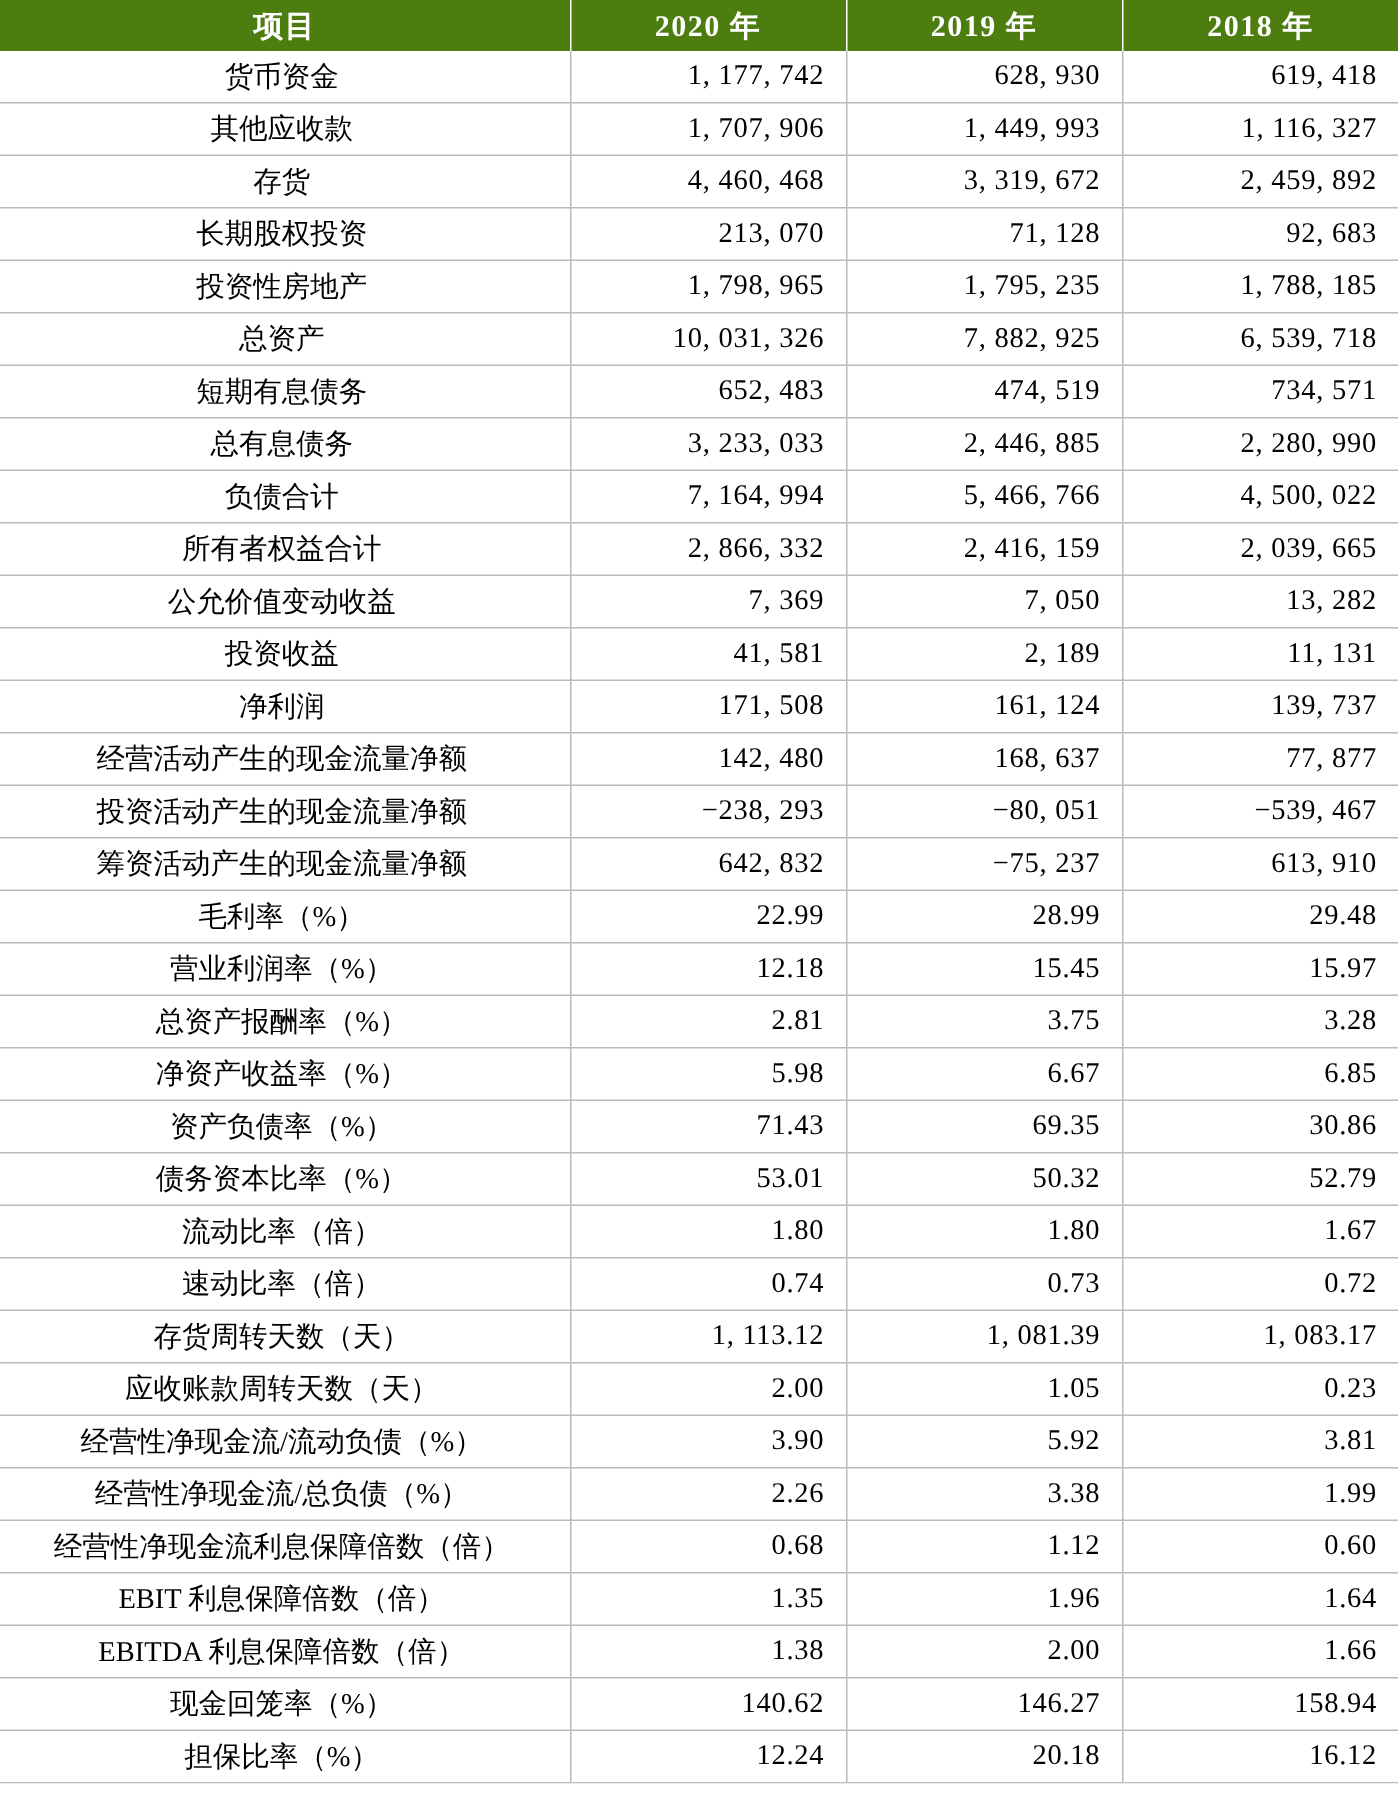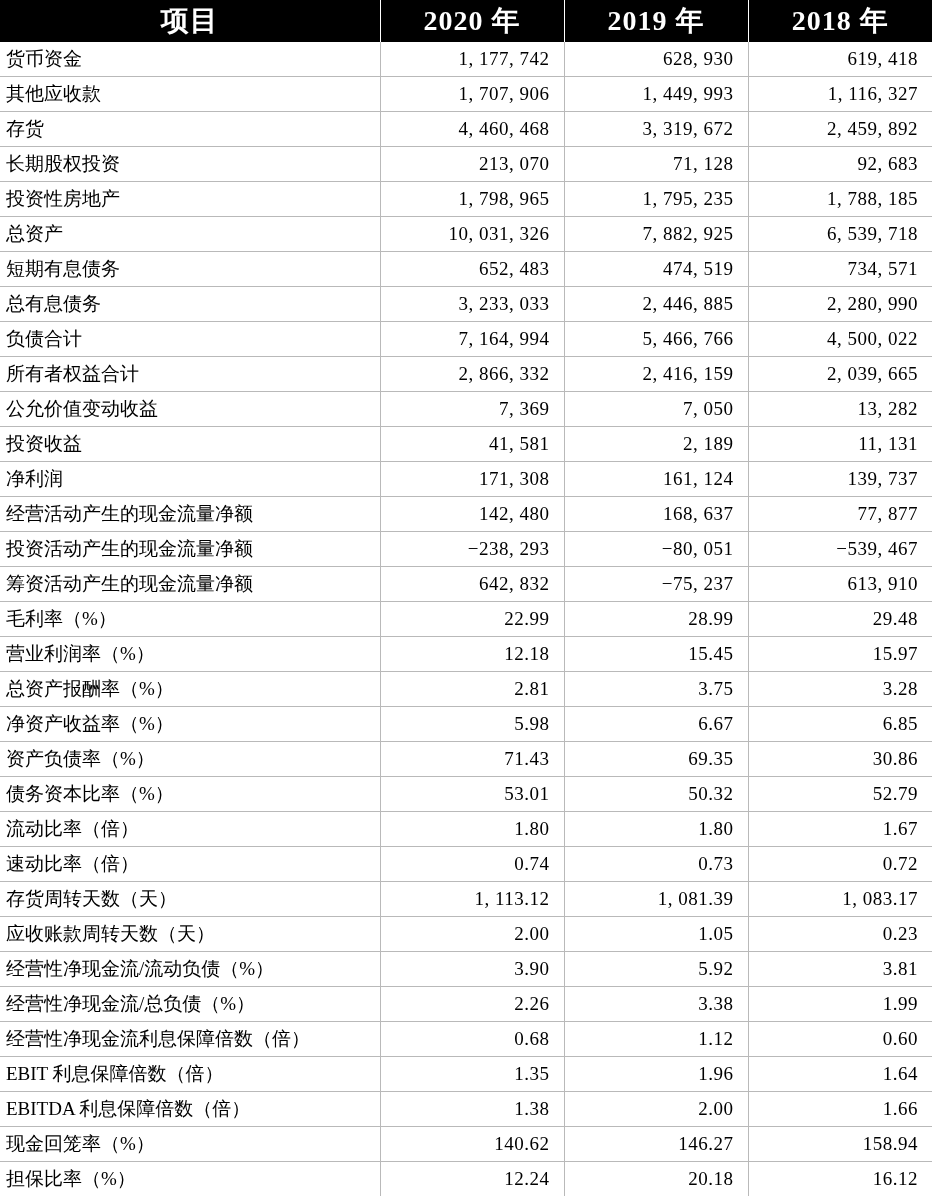--- a/index.html
+++ b/index.html
@@ -19,23 +19,23 @@
     border-collapse: collapse;
     width: 932px;
     table-layout: fixed;
   }
   table.fin col.c0 { width: 380px; }
   table.fin col.c1 { width: 184px; }
   table.fin col.c2 { width: 184px; }
   table.fin col.c3 { width: 184px; }
 
   table.fin thead th {
-    background: #000000;
+    background: #4d7c0f;
     color: #ffffff;
-    font-size: 28px;
+    font-size: 20px;
     font-weight: bold;
     height: 30px;
     padding: 2px 10px;
     text-align: center;
     border-left: 1px solid #ffffff;
     border-right: 1px solid #ffffff;
     letter-spacing: 1px;
   }
   table.fin thead th.first {
     border-left: none;
@@ -46,21 +46,21 @@
 
   table.fin tbody td {
     font-size: 19px;
     height: 30px;
     padding: 2px 10px;
     border-bottom: 1px solid #b9b9b9;
     white-space: nowrap;
     overflow: hidden;
   }
   table.fin tbody td.label {
-    text-align: left;
+    text-align: center;
     border-right: 1px solid #b9b9b9;
     padding-left: 6px;
   }
   table.fin tbody td.num {
     text-align: right;
     border-right: 1px solid #b9b9b9;
     padding-right: 14px;
     font-family: "Liberation Serif", "DejaVu Serif", serif;
     letter-spacing: 0.5px;
   }
@@ -158,21 +158,21 @@
           <td class="num last">13, 282</td>
         </tr>
         <tr>
           <td class="label">投资收益</td>
           <td class="num">41, 581</td>
           <td class="num">2, 189</td>
           <td class="num last">11, 131</td>
         </tr>
         <tr>
           <td class="label">净利润</td>
-          <td class="num">171, 308</td>
+          <td class="num">171, 508</td>
           <td class="num">161, 124</td>
           <td class="num last">139, 737</td>
         </tr>
         <tr>
           <td class="label">经营活动产生的现金流量净额</td>
           <td class="num">142, 480</td>
           <td class="num">168, 637</td>
           <td class="num last">77, 877</td>
         </tr>
         <tr>

